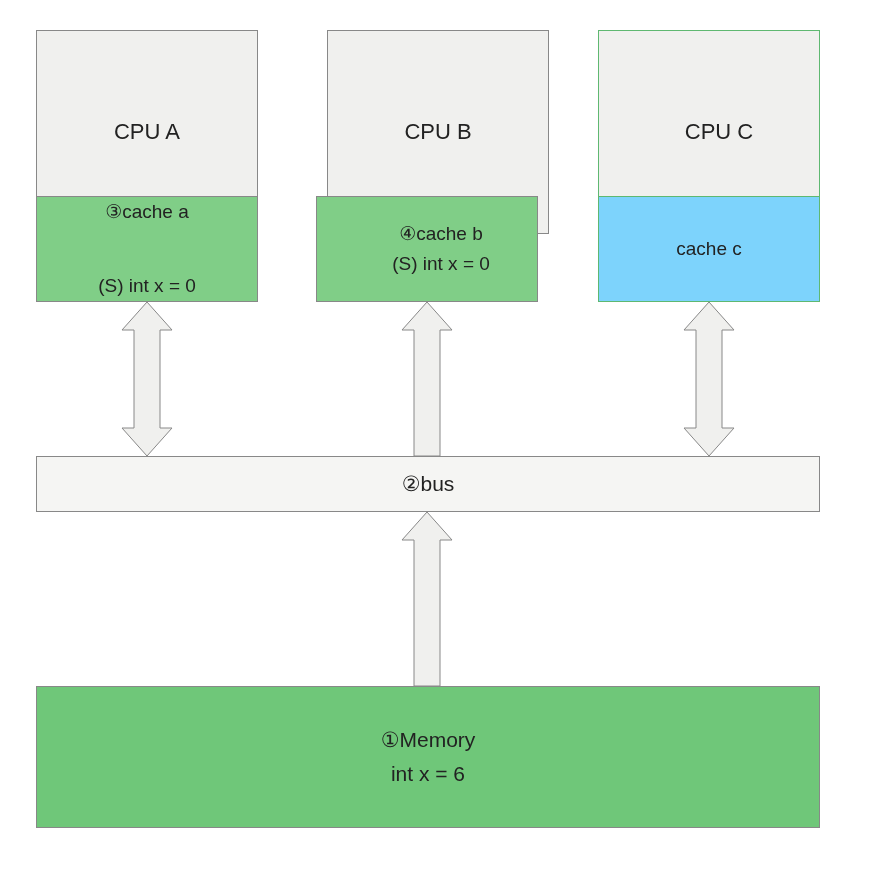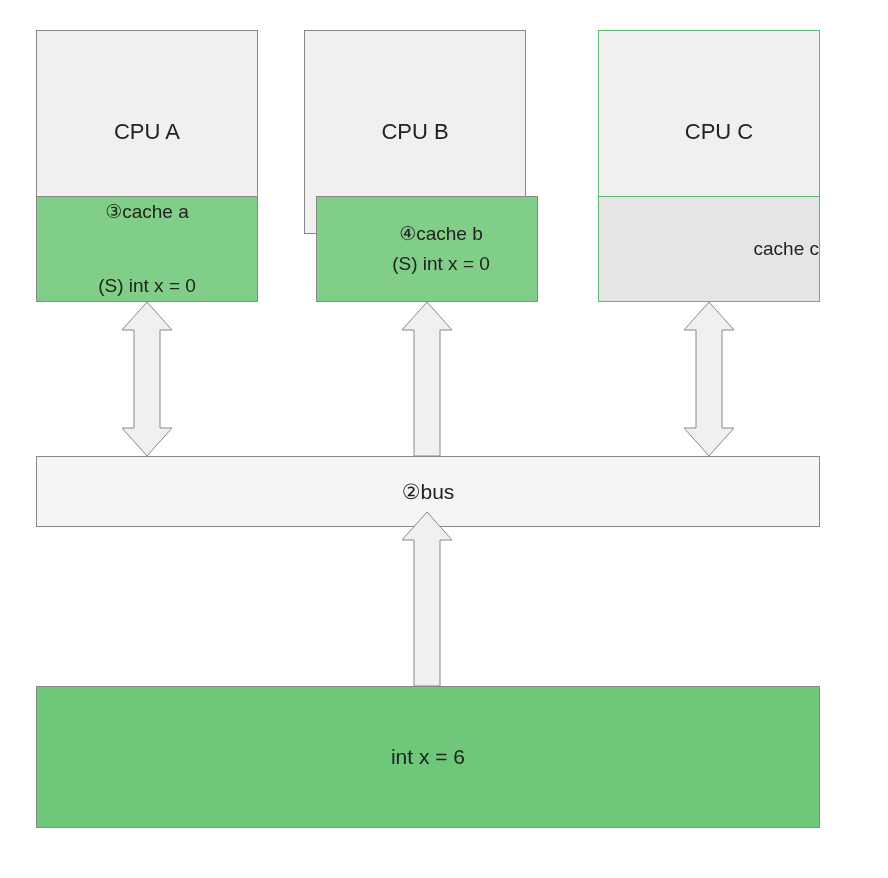--- a/index.html
+++ b/index.html
@@ -23,21 +23,21 @@
       align-items: center;
       text-align: center;
     }
     .cpu {
       background: #f0f0ee;
       width: 222px;
       height: 204px;
       top: 30px;
     }
     .cpu-a { left: 36px; }
-    .cpu-b { left: 304px; }
+    .cpu-b { left: 327px; }
     .cpu-c { left: 598px; border-color: #5fb871; padding-left: 20px; }
     .cpu-label {
       font-size: 22px;
       color: #222;
     }
     .cache {
       position: absolute;
       width: 222px;
       height: 106px;
       top: 196px;
@@ -47,33 +47,32 @@
       justify-content: center;
       align-items: center;
       font-size: 19px;
       color: #222;
       line-height: 1.6;
     }
     .cache-green {
       background: #80ce87;
     }
     .cache-plain {
-      background: #e5e5e5;
+      background: #7dd3fc;
       border-color: #5fb871;
-      align-items: flex-end;
     }
     .cache-a { left: 36px; gap: 43px; }
     .cache-b { left: 316px; padding-left: 28px; }
     .cache-c { left: 598px; }
     .bus {
       position: absolute;
       left: 36px;
       top: 456px;
       width: 784px;
-      height: 71px;
+      height: 56px;
       background: #f5f5f3;
       border: 1px solid #888;
       display: flex;
       justify-content: center;
       align-items: center;
       font-size: 21px;
       color: #222;
     }
     .memory {
       position: absolute;
@@ -134,14 +133,15 @@
 
 <div class="bus">
   <span>②bus</span>
 </div>
 
 <svg class="arrow" style="left:396px; top:512px; width:62px; height:174px;">
   <polygon points="31,0 56,28 44,28 44,174 18,174 18,28 6,28" fill="#f0f0ee" stroke="#888" stroke-width="1"></polygon>
 </svg>
 
 <div class="memory">
+  <span>①Memory</span>
   <span>int x = 6</span>
 </div>
 
 </body></html>

